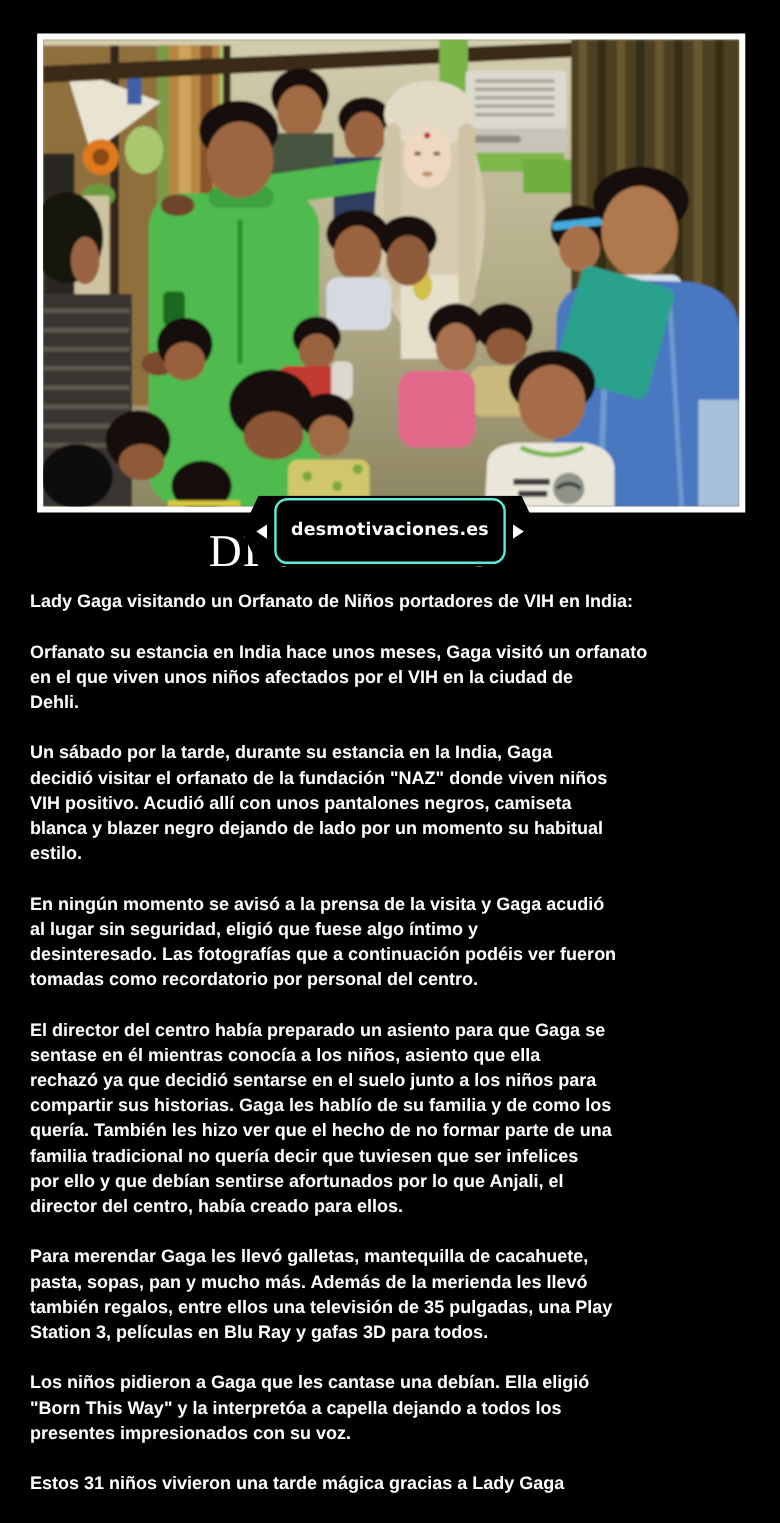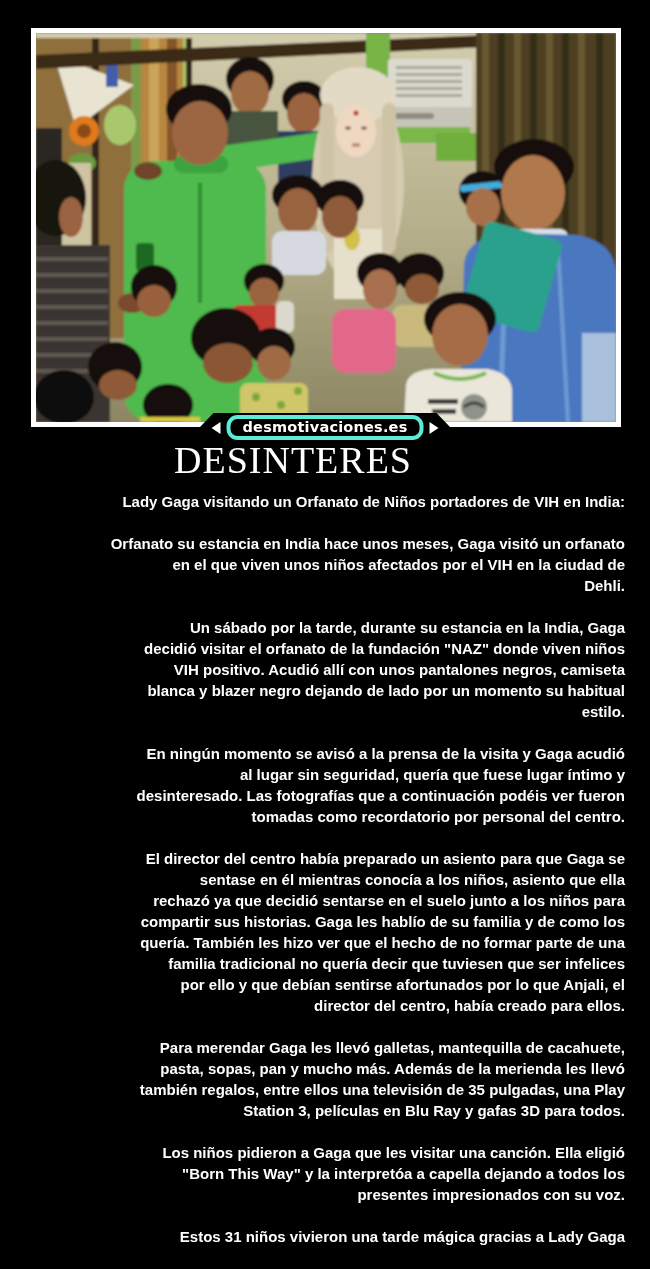--- a/index.html
+++ b/index.html
@@ -29,43 +29,43 @@
     padding:2px 12px;
     clip-path:polygon(0 50%, 14px 0, calc(100% - 14px) 0, 100% 50%, calc(100% - 14px) 100%, 14px 100%);
     z-index:3;
   }
   .chev{display:block;width:0;height:0;}
   .chev-left{border:6px solid transparent;border-right:9px solid #fff;border-left:0;}
   .chev-right{border:6px solid transparent;border-left:9px solid #fff;border-right:0;}
   .wm-pill{
     display:block;
     background:#000;color:#fff;
-    border:4px solid #5eead4;border-radius:11px;
-    padding:0 12px;
+    border:2px solid #5eead4;border-radius:11px;
+    padding:17px 12px;
     font-family:"DejaVu Sans", sans-serif;
     font-weight:bold;font-size:14.5px;line-height:17px;
     letter-spacing:0.2px;
     white-space:nowrap;
   }
 
   
   .title{
     position:absolute;top:438px;left:0;width:586px;margin:0;
     text-align:center;
     color:#fff;
     font-family:"Liberation Serif","DejaVu Serif",serif;
     font-weight:400;
     font-size:38px;line-height:44px;
     letter-spacing:1px;
   }
 
   
   .text-block{
     position:absolute;top:491px;left:25px;width:600px;
-    text-align:right;
+    text-align:left;
     color:#fff;
   }
   .text-block p{
     margin:0 0 21px 0;
     font-weight:bold;
     font-size:15px;line-height:21px;
     white-space:pre-line;
   }
 </style>
 </head>
@@ -273,34 +273,34 @@
     <p>Lady Gaga visitando un Orfanato de Niños portadores de VIH en India:</p>
     <p>Orfanato su estancia en India hace unos meses, Gaga visitó un orfanato
 en el que viven unos niños afectados por el VIH en la ciudad de
 Dehli.</p>
     <p>Un sábado por la tarde, durante su estancia en la India, Gaga
 decidió visitar el orfanato de la fundación "NAZ" donde viven niños
 VIH positivo. Acudió allí con unos pantalones negros, camiseta
 blanca y blazer negro dejando de lado por un momento su habitual
 estilo.</p>
     <p>En ningún momento se avisó a la prensa de la visita y Gaga acudió
-al lugar sin seguridad, quería que fuese lugar íntimo y
+al lugar sin seguridad, eligió que fuese algo íntimo y
 desinteresado. Las fotografías que a continuación podéis ver fueron
 tomadas como recordatorio por personal del centro.</p>
     <p>El director del centro había preparado un asiento para que Gaga se
 sentase en él mientras conocía a los niños, asiento que ella
 rechazó ya que decidió sentarse en el suelo junto a los niños para
 compartir sus historias. Gaga les hablío de su familia y de como los
 quería. También les hizo ver que el hecho de no formar parte de una
 familia tradicional no quería decir que tuviesen que ser infelices
 por ello y que debían sentirse afortunados por lo que Anjali, el
 director del centro, había creado para ellos.</p>
     <p>Para merendar Gaga les llevó galletas, mantequilla de cacahuete,
 pasta, sopas, pan y mucho más. Además de la merienda les llevó
 también regalos, entre ellos una televisión de 35 pulgadas, una Play
 Station 3, películas en Blu Ray y gafas 3D para todos.</p>
-    <p>Los niños pidieron a Gaga que les visitar una canción. Ella eligió
+    <p>Los niños pidieron a Gaga que les cantase una debían. Ella eligió
 "Born This Way" y la interpretóa a capella dejando a todos los
 presentes impresionados con su voz.</p>
     <p>Estos 31 niños vivieron una tarde mágica gracias a Lady Gaga</p>
   </div>
 
 </div>
 
 </body></html>

